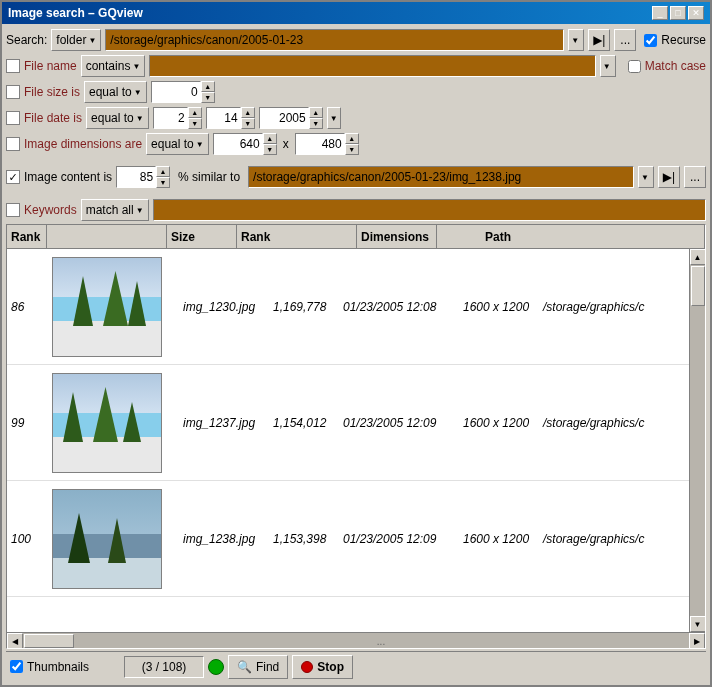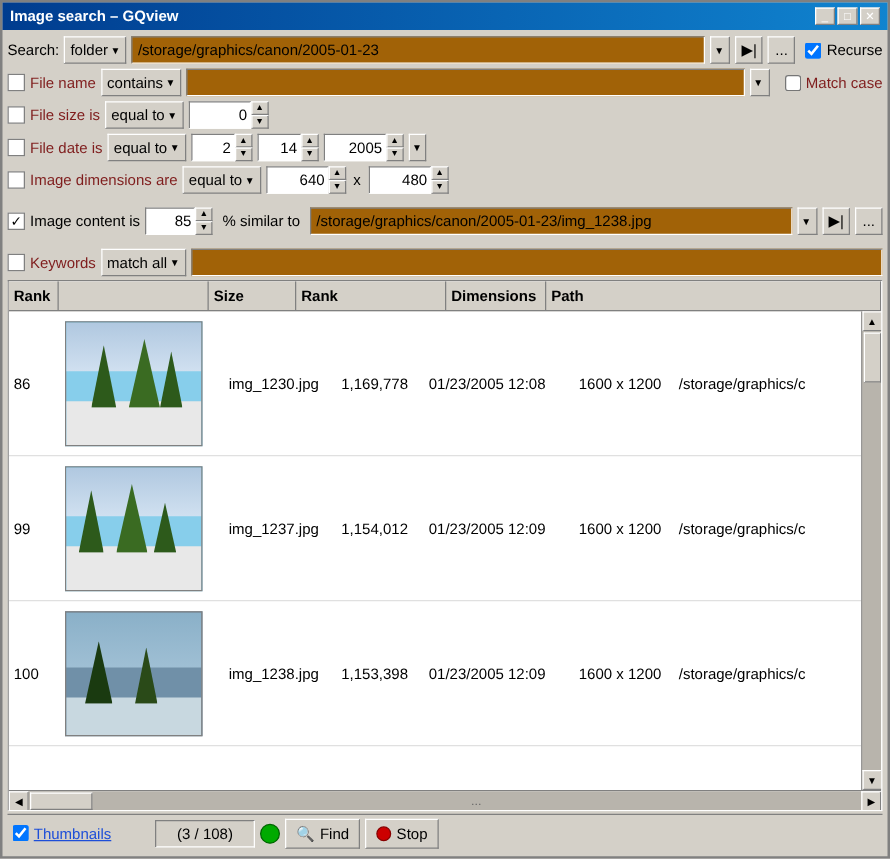--- a/index.html
+++ b/index.html
@@ -36,24 +36,24 @@
     .btn { background: #d4d0c8; border: 1px solid; border-color: #fff #808080 #808080 #fff; height: 22px; padding: 0 6px; font-size: 12px; cursor: pointer; display: flex; align-items: center; white-space: nowrap; }
     
     .table-header { display: flex; background: #d4d0c8; border-bottom: 1px solid #808080; height: 24px; flex-shrink: 0; }
     .th { padding: 2px 4px; border-right: 1px solid #808080; display: flex; align-items: center; font-weight: bold; font-size: 12px; white-space: nowrap; overflow: hidden; cursor: pointer; }
     .th-rank { width: 40px; }
     .th-thumb { width: 120px; }
     .th-name { width: 90px; }
     .th-size { width: 70px; }
     .th-date { width: 120px; }
     .th-dims { width: 80px; }
-    .th-path { flex: 1; }
+    .th-path { flex: 1; margin-left: 44px; }
     
     .table-body { flex: 1; overflow-y: auto; overflow-x: hidden; }
-    .table-row { display: flex; align-items: center; border-bottom: 1px solid #e0e0e0; height: 116px; }
+    .table-row { display: flex; align-items: center; border-bottom: 1px solid #e0e0e0; height: 116px; font-style: italic; }
     .td { padding: 2px 4px; overflow: hidden; white-space: nowrap; font-size: 12px; }
     .td-rank { width: 40px; }
     .td-thumb { width: 120px; height: 110px; display: flex; align-items: center; justify-content: center; padding: 4px; }
     .td-name { width: 90px; margin-left: 12px; }
     .td-size { width: 70px; }
     .td-date { width: 120px; }
     .td-dims { width: 80px; }
     .td-path { flex: 1; }
     
     
@@ -76,21 +76,21 @@
     .h-scroll-track { flex: 1; background: #b8b4ac; display: flex; align-items: center; padding: 1px; }
     .h-scroll-thumb { width: 50px; height: 14px; background: #d4d0c8; border: 1px solid; border-color: #fff #808080 #808080 #fff; }
     .h-scroll-dots { flex: 1; text-align: center; color: #666; font-size: 10px; padding-top: 2px; }
     
     .status-bar { height: 30px; display: flex; align-items: center; gap: 4px; padding: 2px 4px; border-top: 1px solid #808080; flex-shrink: 0; }
     .status-checkbox { display: flex; align-items: center; gap: 4px; min-width: 110px; }
     .status-info { flex: 1; text-align: center; background: #d4d0c8; border: 1px solid; border-color: #808080 #fff #fff #808080; padding: 2px 8px; height: 22px; display: flex; align-items: center; justify-content: center; }
     .status-count { min-width: 80px; text-align: center; background: #d4d0c8; border: 1px solid; border-color: #808080 #fff #fff #808080; padding: 2px 0; height: 22px; display: flex; align-items: center; justify-content: center; }
     
     .find-btn { background: #d4d0c8; border: 1px solid; border-color: #fff #808080 #808080 #fff; height: 24px; padding: 0 8px; font-size: 12px; cursor: pointer; display: flex; align-items: center; gap: 4px; }
-    .stop-btn { background: #d4d0c8; border: 1px solid; border-color: #fff #808080 #808080 #fff; height: 24px; padding: 0 8px; font-size: 12px; cursor: pointer; display: flex; align-items: center; gap: 4px; }
+    .stop-btn { background: #d4d0c8; border: 1px solid; border-color: #fff #808080 #808080 #fff; height: 24px; padding: 0 8px; font-size: 12px; cursor: pointer; display: flex; align-items: center; gap: 4px; font-weight: bold; }
     
     .green-dot { width: 16px; height: 16px; background: #00aa00; border-radius: 50%; border: 1px solid #006600; }
     .red-dot { width: 16px; height: 16px; background: #cc0000; border-radius: 50%; border: 1px solid #880000; }
     
     .results-wrapper { flex: 1; display: flex; overflow: hidden; }
     .results-inner { flex: 1; display: flex; flex-direction: column; overflow: hidden; border: 1px solid; border-color: #808080 #fff #fff #808080; background: #fff; }
     
     .image-similar-path { flex: 1; height: 22px; background: #fff; border: 1px solid; border-color: #808080 #fff #fff #808080; padding: 1px 4px; font-size: 12px; overflow: hidden; white-space: nowrap; min-width: 0; }
   </style>
 </head>
@@ -337,21 +337,21 @@
             <div class="h-scroll-dots">...</div>
           </div>
           <div class="h-scroll-btn">▶</div>
         </div>
       </div>
     </div>
 
     <div class="status-bar">
       <div class="status-checkbox">
         <input type="checkbox" checked="" style="">
-        <span class="label" style="color:#1d4ed8;text-decoration:underline;cursor:pointer;">Thumbnails</span>
+        <span class="label" style="color:#000000;cursor:pointer;">Thumbnails</span>
       </div>
       <div class="status-count">
         <span>(3 / 108)</span>
       </div>
       <div class="green-dot"></div>
       <div class="find-btn">
         <span>🔍</span>
         <span>Find</span>
       </div>
       <div class="stop-btn">

